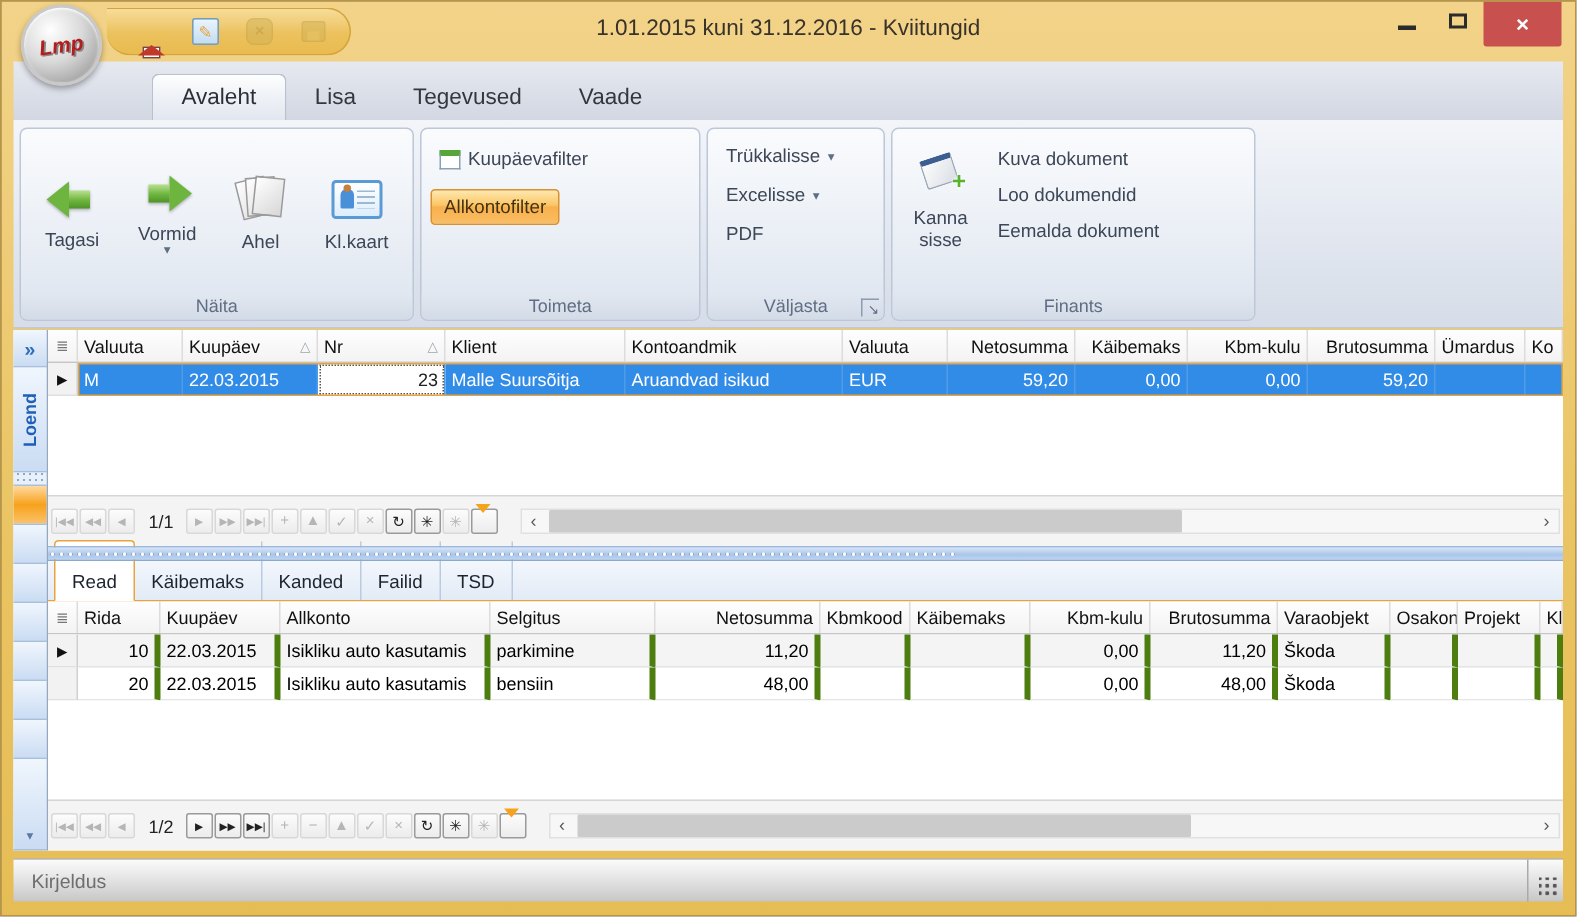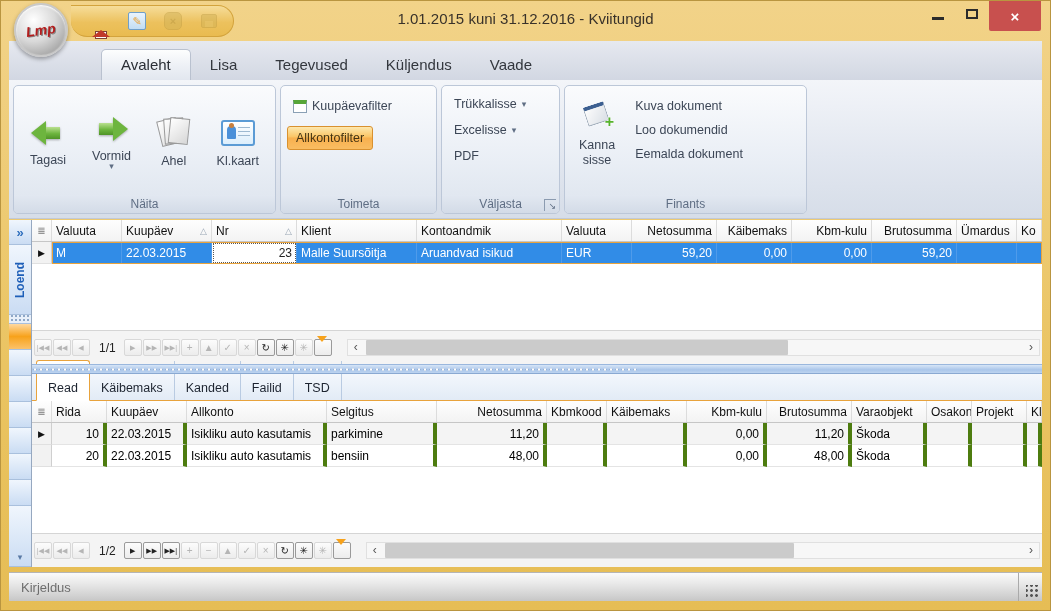--- a/index.html
+++ b/index.html
@@ -189,21 +189,20 @@
       <div class="wc-close">
           <span>×</span>
         </div>
     </div>
   </div>
 
   <div class="tabstrip">
     <div class="rtab active">Avaleht</div>
     <div class="rtab">Lisa</div>
     <div class="rtab">Tegevused</div>
-    <div class="rtab">Küljendus</div>
     <div class="rtab">Vaade</div>
   </div>
 
   <div class="ribbon">
 
     <div class="rgroup" style="width:263px">
       <div class="rg-body" style="justify-content:space-between; padding:0 8px;align-items:center;">
         <div class="big-btn">
           <span class="arrow">
               <span class="head-l"></span>
@@ -231,21 +230,21 @@
           <span class="icon-card">
               <span class="person"></span>
               <span class="lines"></span>
             </span>
           <span class="lbl">Kl.kaart</span>
         </div>
       </div>
       <div class="rg-caption">Näita</div>
     </div>
 
-    <div class="rgroup" style="width:157px">
+    <div class="rgroup" style="width:187px">
       <div class="rg-body" style="flex-direction:column; align-items:flex-start; gap:10px; padding-top:10px;">
         <div class="small-btn">
           <span class="icon-cal"></span>
           <span>Kuupäevafilter</span>
         </div>
         <div class="btn-toggled">Allkontofilter</div>
       </div>
       <div class="rg-caption">Toimeta</div>
     </div>
 

